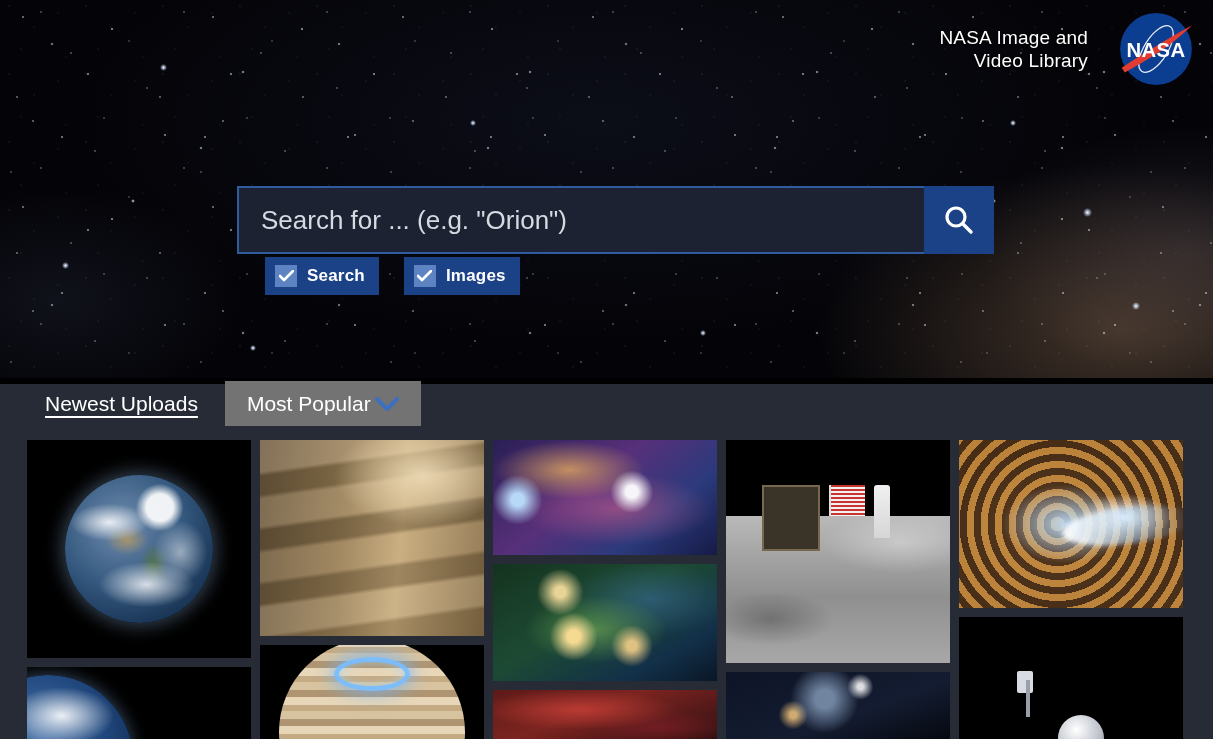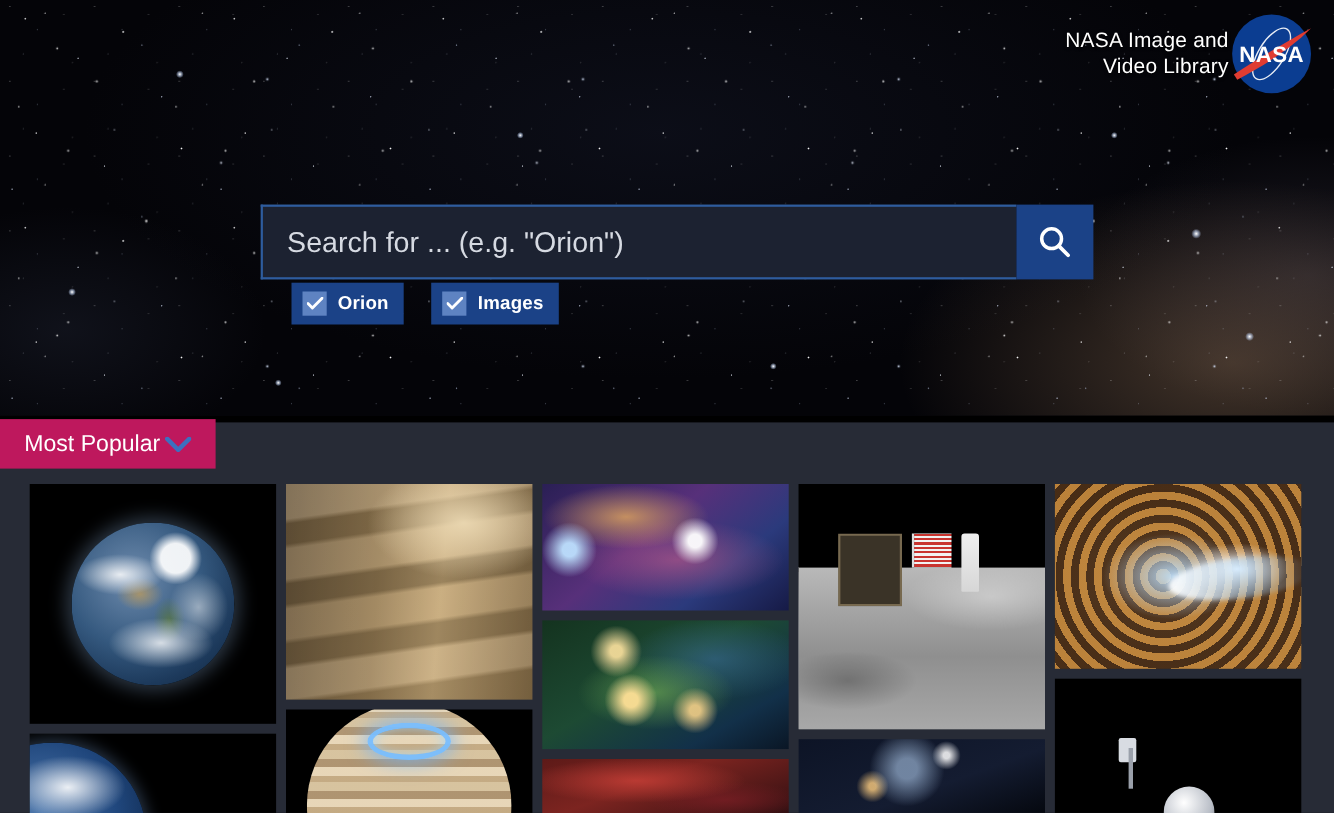--- a/index.html
+++ b/index.html
@@ -92,21 +92,21 @@
     border-radius: 50%;
     background: radial-gradient(circle, #ffffff 0%, rgba(200,220,255,.55) 38%, rgba(130,170,255,0) 72%);
   }
 
   
   .brand {
     position: absolute;
     right: 18px; top: 10px;
     display: flex;
     align-items: center;
-    gap: 0;
+    gap: 29px;
   }
   .brand-title {
     text-align: right;
     color: #ffffff;
     font-size: 19px;
     line-height: 23px;
     letter-spacing: .2px;
     text-shadow: 0 1px 3px rgba(0,0,0,.95);
     white-space: pre-line;
   }
@@ -192,21 +192,21 @@
     color: #ffffff;
   }
   .tab-newest {
     padding: 0 27px 0 45px;
     font-size: 21px;
     text-decoration: underline;
     text-underline-offset: 5px;
     text-decoration-thickness: 2px;
   }
   .tab-popular {
-    background: #be185d;
+    background: #737373;
     padding: 0 22px;
     font-size: 21px;
     gap: 4px;
   }
   .chev { display: block; }
 
   
   .grid {
     position: absolute;
     left: 0; top: 440px;
@@ -433,39 +433,42 @@
         </button>
       </div>
 
       <div class="filters">
         <div class="filter-chip">
           <span class="cb">
             <svg width="15" height="12" viewBox="0 0 15 12">
               <polyline points="1,6 5,10 14,1" fill="none" stroke="#fff" stroke-width="2.6" stroke-linecap="round" stroke-linejoin="round"></polyline>
             </svg>
           </span>
-          <span class="filter-label">Orion</span>
+          <span class="filter-label">Search</span>
         </div>
 
         <div class="filter-chip">
           <span class="cb">
             <svg width="15" height="12" viewBox="0 0 15 12">
               <polyline points="1,6 5,10 14,1" fill="none" stroke="#fff" stroke-width="2.6" stroke-linecap="round" stroke-linejoin="round"></polyline>
             </svg>
           </span>
           <span class="filter-label">Images</span>
         </div>
 
       </div>
     </div>
   </div>
 
   <div class="hero-edge"></div>
 
   <div class="tabs">
+    <div class="tab tab-newest">
+      <span>Newest Uploads</span>
+    </div>
     <div class="tab tab-popular">
       <span>Most Popular</span>
       <svg class="chev" width="24" height="14" viewBox="0 0 24 14">
         <polyline points="2,2 12,12 22,2" fill="none" stroke="#3D6FBF" stroke-width="4" stroke-linecap="round" stroke-linejoin="round"></polyline>
       </svg>
     </div>
   </div>
 
   <div class="grid">
 

